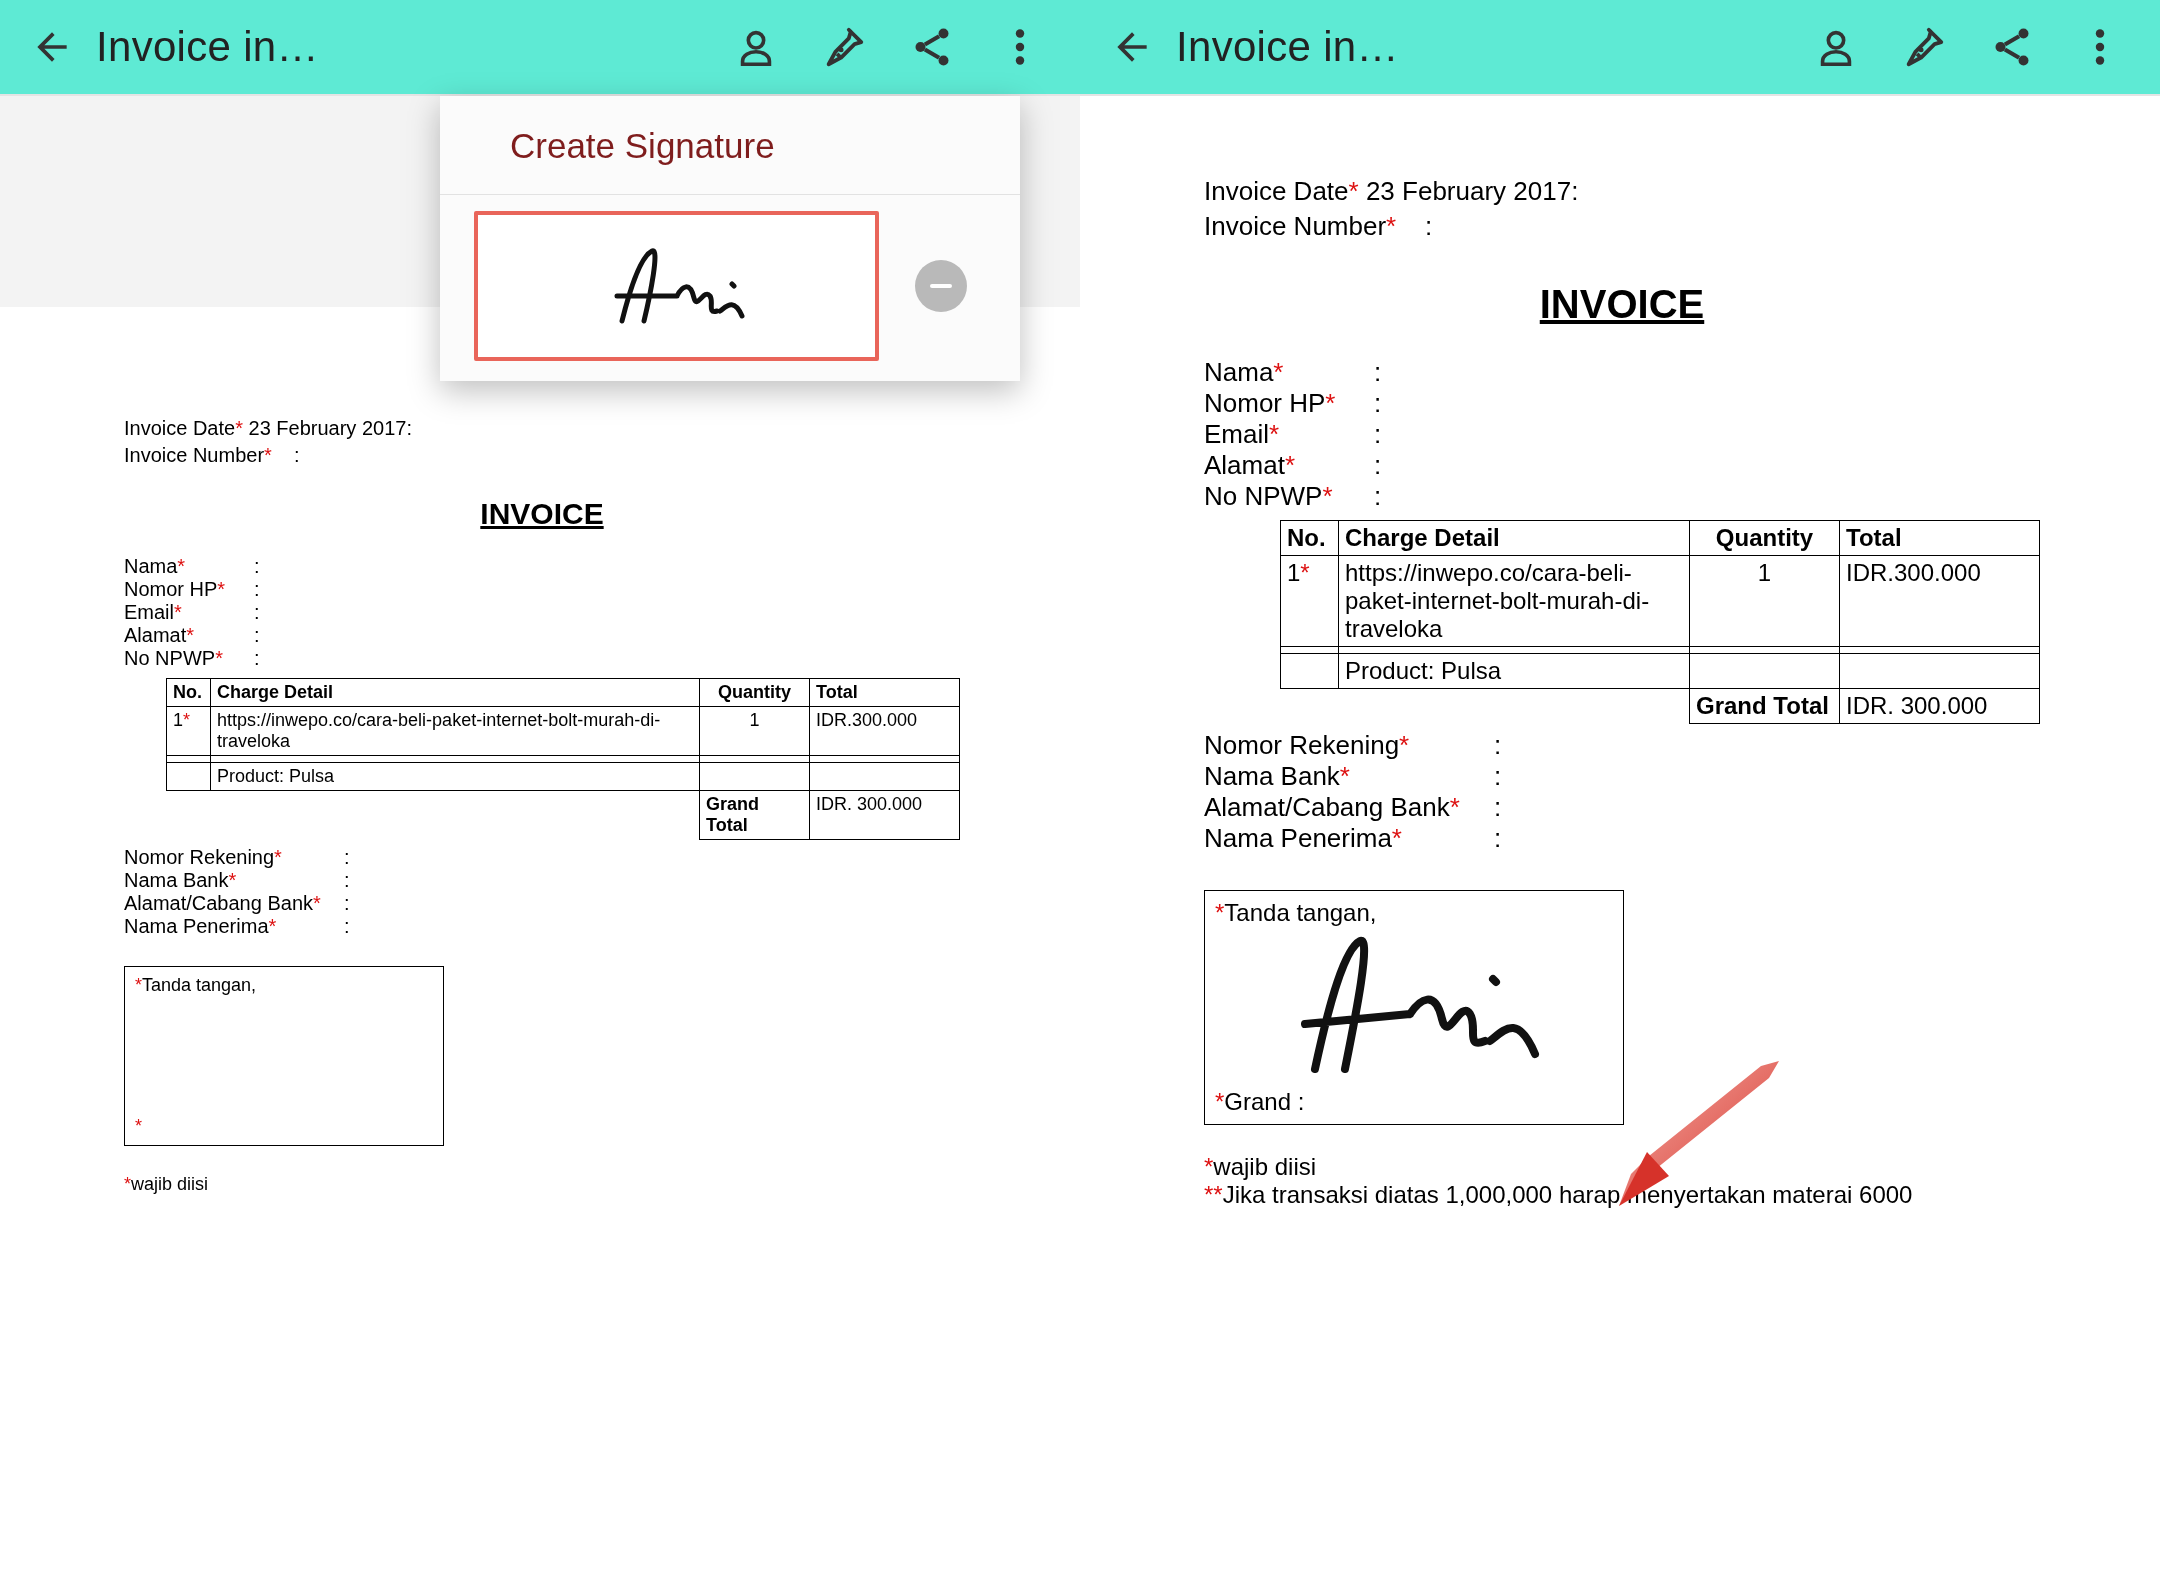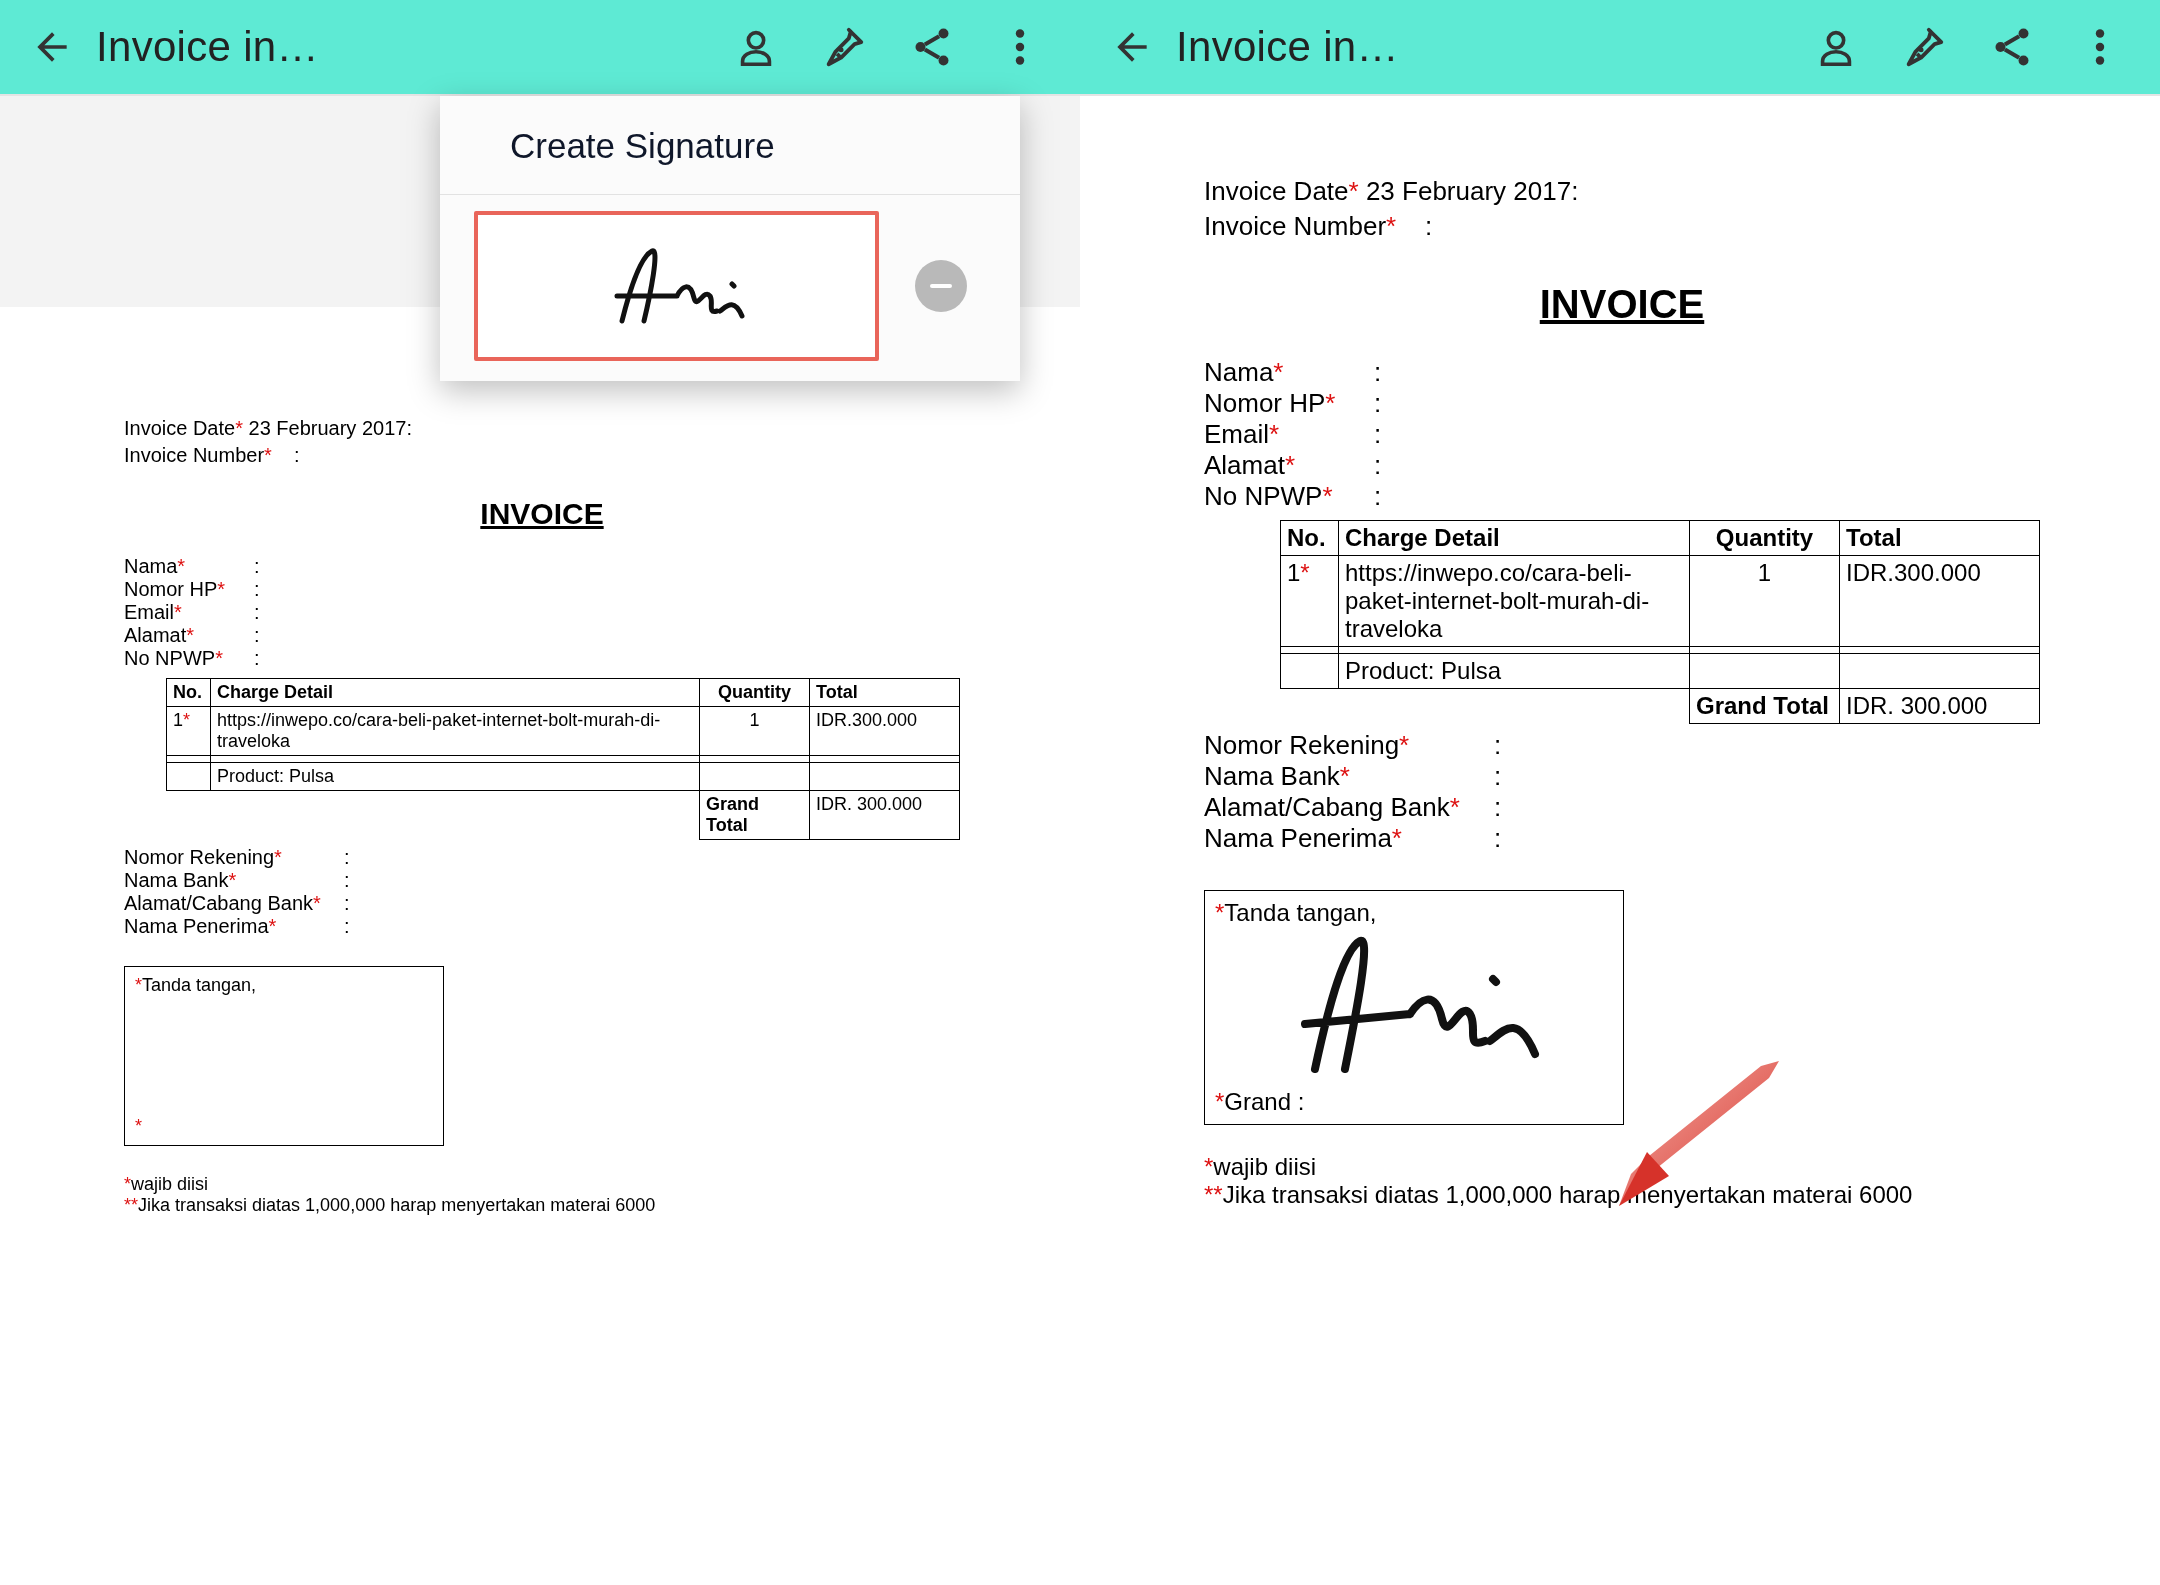--- a/index.html
+++ b/index.html
@@ -7,21 +7,21 @@
   .container { display: flex; width: 100%; height: 100%; }
   .pane { width: 50%; height: 100%; position: relative; background: #fff; }
   .appbar { display: flex; align-items: center; height: 96px; background: #5eead4; border-bottom: 2px solid #e4e4e4; padding: 0 16px; }
   .appbar .back { width: 72px; display:flex; align-items:center; justify-content:center; cursor:pointer; }
   .appbar .title { font-size: 42px; color: #222; font-weight: 400; flex: 0 0 auto; margin-left: 8px; margin-right: 24px; letter-spacing: 0.3px; }
   .appbar .spacer { flex: 1; }
   .appbar .action { width: 88px; height: 96px; display:flex; align-items:center; justify-content:center; cursor:pointer; }
 
   
   .popover-wrap { position: absolute; left: 440px; top: 96px; width: 580px; background: #fbfbfb; box-shadow: 0 10px 30px rgba(0,0,0,.25); z-index: 10; }
-  .popover-header { font-size: 35px; color:#0f172a; padding: 30px 10px 28px 70px; border-bottom: 1px solid #e2e2e2; }
+  .popover-header { font-size: 35px; color:#7f1d1d; padding: 30px 10px 28px 70px; border-bottom: 1px solid #e2e2e2; }
   .popover-body { display:flex; align-items:center; padding: 16px 24px 20px 34px; }
   .sig-box { width: 405px; height: 150px; border: 4px solid #e9655a; border-radius: 2px; background:#fff; display:flex; align-items:center; justify-content:center; cursor:pointer; }
   .minus-btn { width: 52px; height:52px; border-radius:50%; background:#b9b9b9; margin-left: 36px; display:flex; align-items:center; justify-content:center; cursor:pointer; }
   .minus-btn .dash { width: 22px; height: 4px; background:#fff; border-radius:2px; }
   .grey-zone { position:absolute; left:0; top:96px; height: 211px; width:100%; background:#f3f3f3; }
 
   
   .docarea { position:absolute; left:4px; right:0; bottom:0; }
   .docarea.left { top: 307px; }
   .docarea.right { top: 96px; }
@@ -194,21 +194,20 @@
         <div class="bankrow"><span class="lab"><span>Alamat/Cabang Bank</span><span class="red">*</span></span>:</div>
         <div class="bankrow"><span class="lab"><span>Nama Penerima</span><span class="red">*</span></span>:</div>
 
         <div class="sigbox2">
           <div><span class="red">*</span><span>Tanda tangan,</span></div>
           <div><span class="red">*</span></div>
         </div>
 
         <div class="notes">
           <div><span class="red">*</span><span>wajib diisi</span></div>
-          <div><span class="red">**</span><span>Jika transaksi diatas 1,000,000 harap menyertakan materai 6000</span></div>
         </div>
       </div>
     </div>
   </div>
 
   <div class="pane">
     <div class="appbar">
       <div class="back">
         <svg width="44" height="44" viewBox="0 0 24 24">
             <path d="M20 11H7.83l5.59-5.59L12 4l-8 8 8 8 1.41-1.41L7.83 13H20z" fill="#333"></path>

